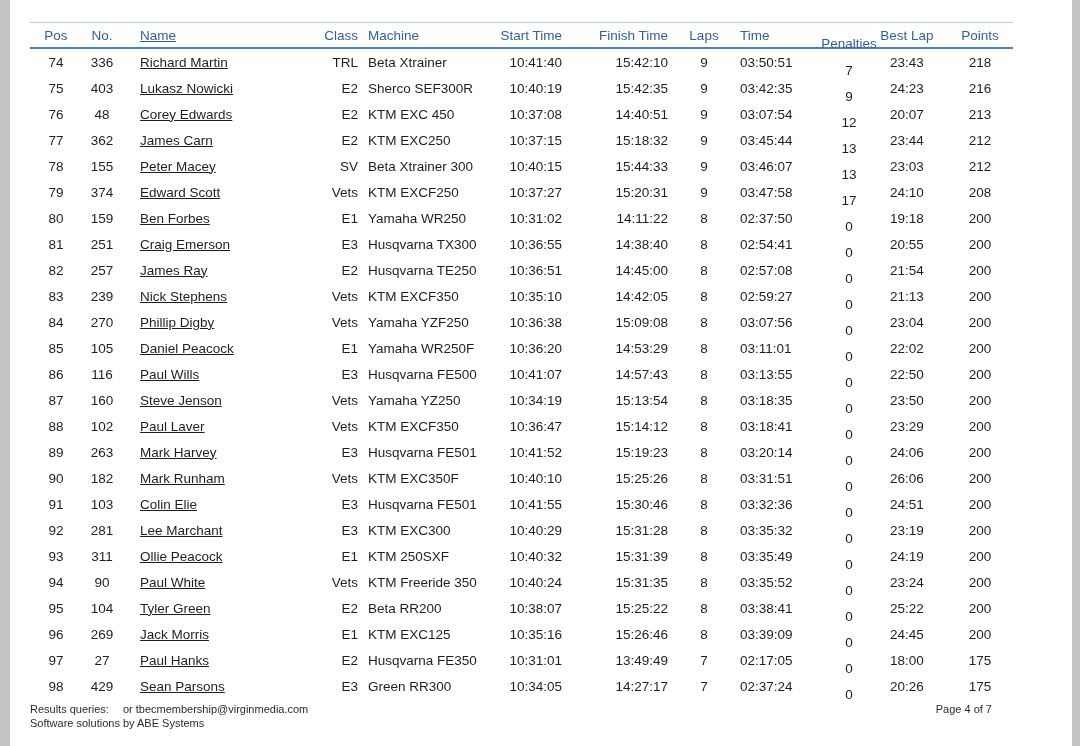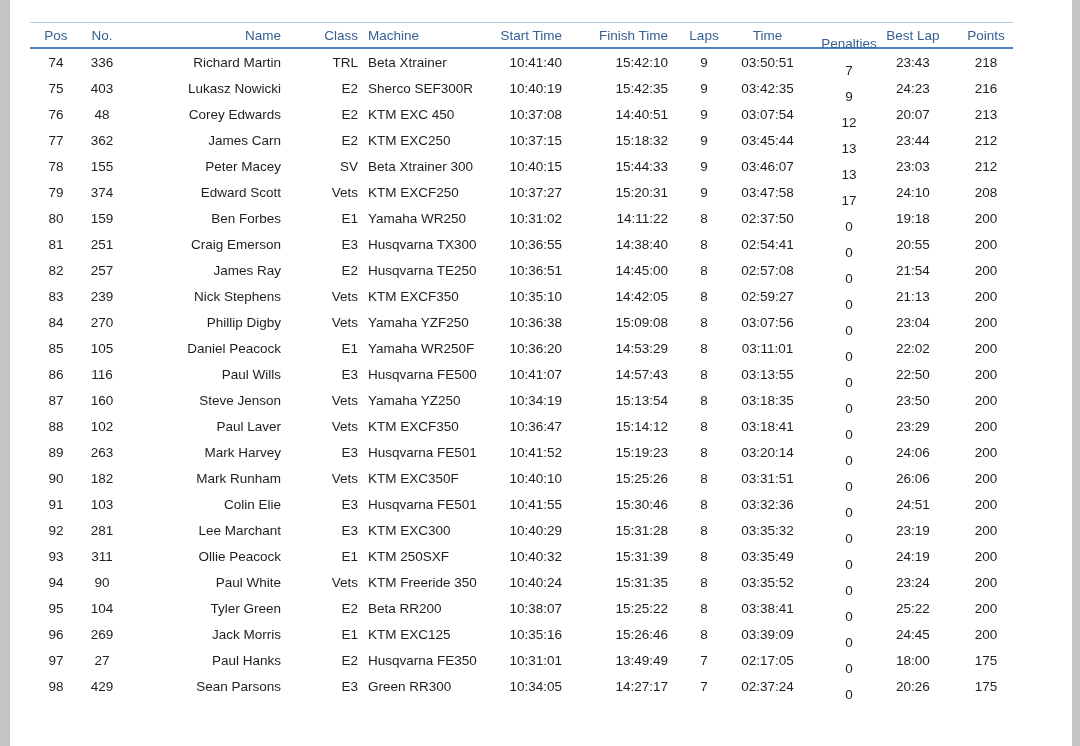--- a/index.html
+++ b/index.html
@@ -30,29 +30,29 @@
   }
   .data-row{
     display:flex;
     align-items:center;
     height:26px;
     white-space:nowrap;
   }
   .cell{box-sizing:border-box;flex:0 0 auto;overflow:visible;}
   .c0{width:52px;text-align:center;}
   .c1{width:48px;text-align:center;padding-right:8px;}
-  .c2{width:151px;text-align:right;padding-left:10px;}
+  .c2{width:151px;text-align:left;padding-left:10px;text-decoration:underline;}
   .c3{width:77px;text-align:right;padding-left:10px;}
   .c4{width:132px;text-align:left;padding-left:10px;}
   .c5{width:72px;text-align:right;}
   .c6{width:106px;text-align:right;}
   .c7{width:72px;text-align:center;}
-  .c8{width:55px;text-align:center;}
+  .c8{width:55px;text-align:left;}
   .c9{width:56px;text-align:center;margin-left:26px;margin-top:16px;}
-  .c10{width:56px;text-align:center;margin-left:8px;}
+  .c10{width:56px;text-align:center;margin-left:2px;}
   .c11{width:64px;text-align:center;margin-left:13px;}
 
   .footer{
     margin:3px 0 0 30px;
     width:983px;
     font-size:11px;
     color:#2b2b2b;
     line-height:14px;
   }
   .footer-line1{display:flex;justify-content:space-between;}
@@ -428,13 +428,22 @@
           <span class="cell c6">14:27:17</span>
           <span class="cell c7">7</span>
           <span class="cell c8">02:37:24</span>
           <span class="cell c9">0</span>
           <span class="cell c10">20:26</span>
           <span class="cell c11">175</span>
         </div>
       </div>
   </div>
 
+  <div class="footer">
+    <div class="footer-line1">
+      <div class="footer-left">
+        <span>Results queries:</span><span class="gap"></span><span>or tbecmembership@virginmedia.com</span>
+      </div>
+      <div class="footer-right">Page 4 of 7</div>
+    </div>
+    <div class="footer-line2">Software solutions by ABE Systems</div>
+  </div>
 </div>
 
 </body></html>

